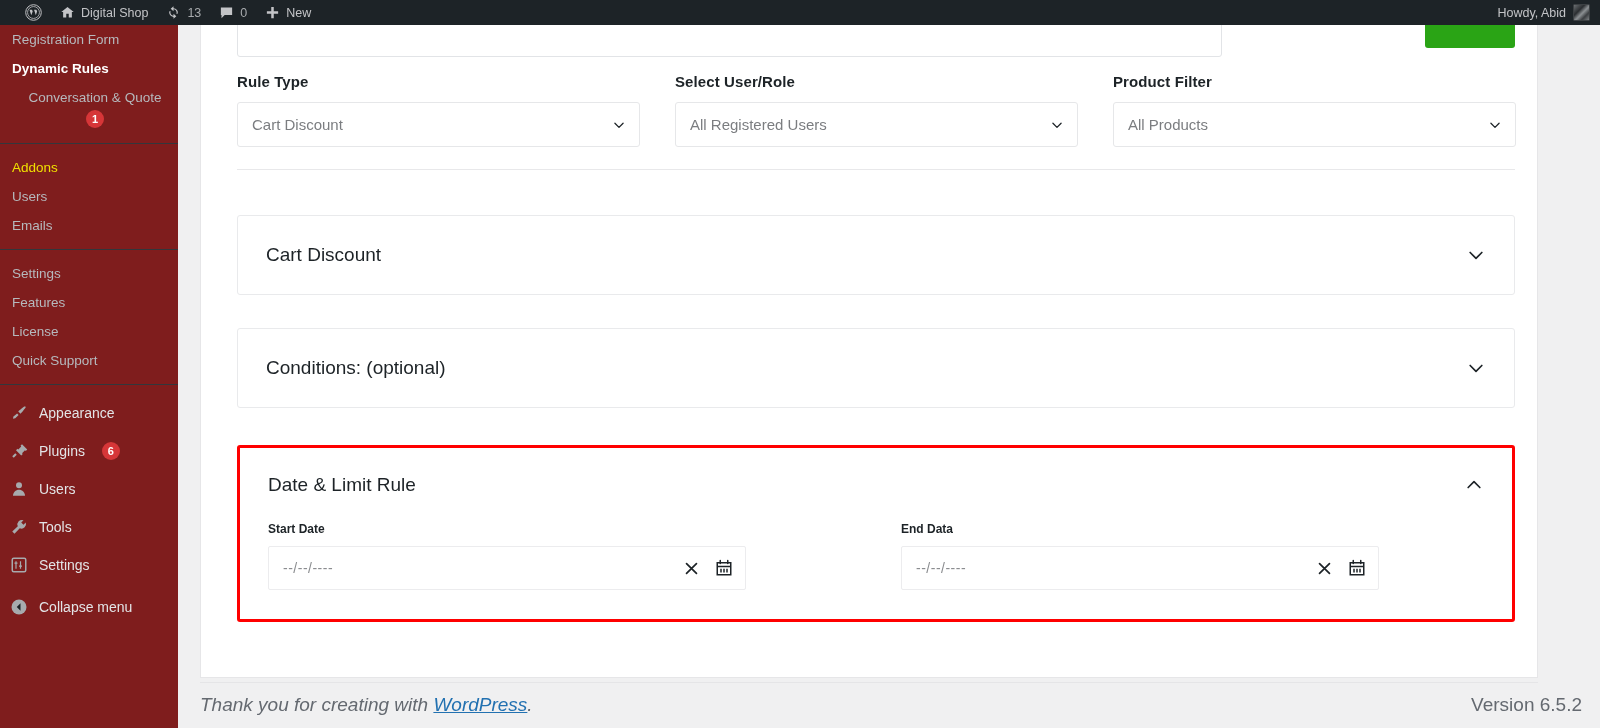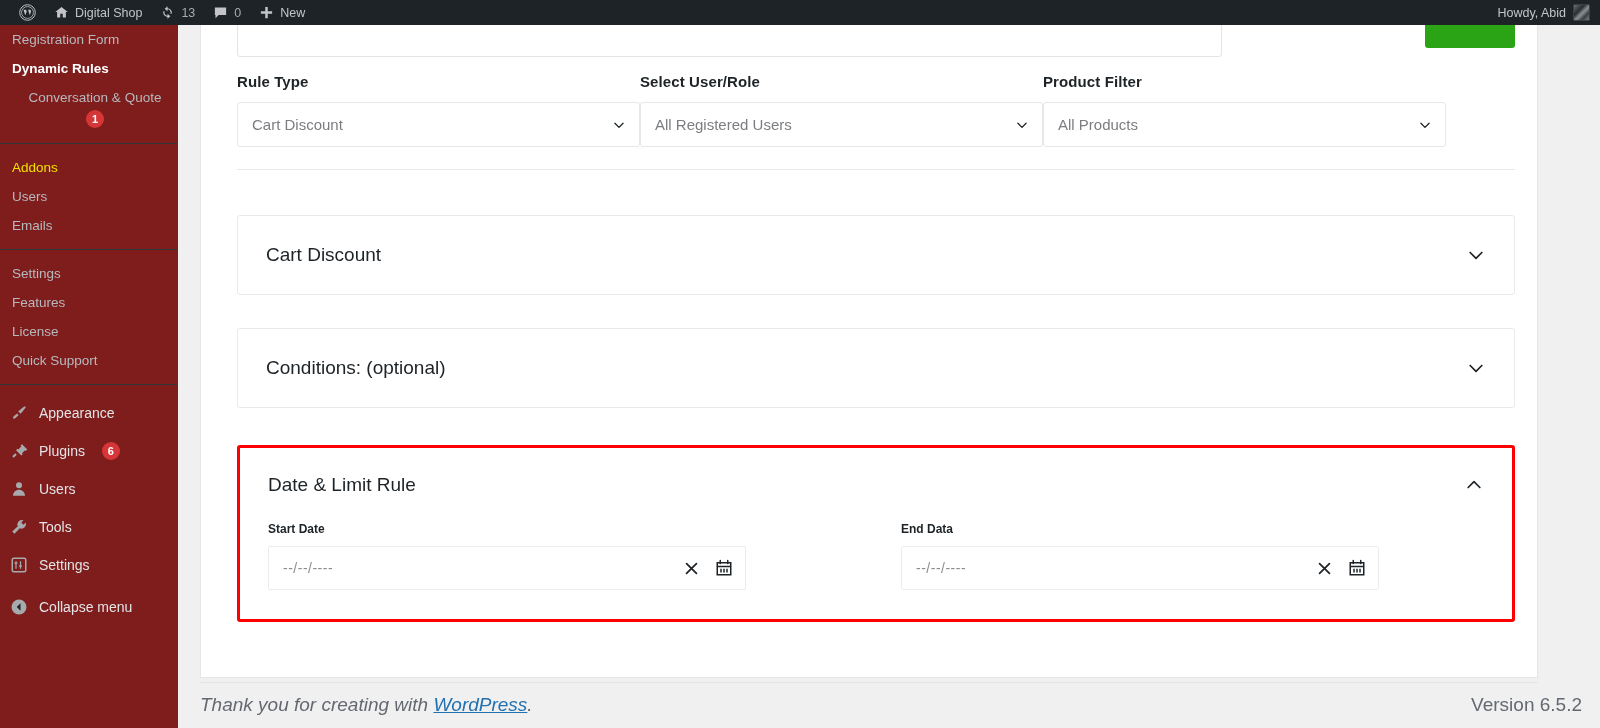--- a/index.html
+++ b/index.html
@@ -18,21 +18,21 @@
     display: flex; align-items: center;
     color: #c3c4c7;
     font-size: 12.5px;
     z-index: 50;
   }
   .ab-item {
     display: flex; align-items: center; gap: 6px;
     height: 25px; padding: 0 9px;
     color: #c3c4c7; white-space: nowrap;
   }
-  .ab-left { display: flex; align-items: flex-end; padding-left: 10px; }
+  .ab-left { display: flex; align-items: flex-end; padding-left: 16px; }
   .ab-right { margin-left: auto; display: flex; align-items: center; padding-right: 10px; }
   .ab-icon { display: inline-flex; align-items: center; justify-content: center; }
   .ab-icon svg { display: block; }
   .ab-count { color: #a7aaad; }
   .avatar {
     width: 17px; height: 17px; margin-left: 7px;
     border-radius: 1px;
     background:
       linear-gradient(135deg,#6b6f72 0%,#2a2d30 35%,#8d9194 55%,#3b3e41 75%,#7e8285 100%);
     border: 1px solid #3c4043;
@@ -96,21 +96,21 @@
   }
   .topbtn {
     position: absolute; left: 1224px; top: -20px;
     width: 90px; height: 43px;
     background: #2aa415; border-radius: 3px;
   }
 
   .fieldrow {
     position: absolute; top: 48px; left: 36px;
     width: 1280px;
-    display: flex; 
+    display: flex; gap: 35px;
   }
   .field { width: 403px; }
   .flabel {
     font-size: 15px; font-weight: bold; color: #1d2327;
     margin-bottom: 12px; letter-spacing: .1px;
   }
   .select {
     position: relative;
     height: 45px; background: #fff;
     border: 1px solid #e6e7e9; border-radius: 3px;

